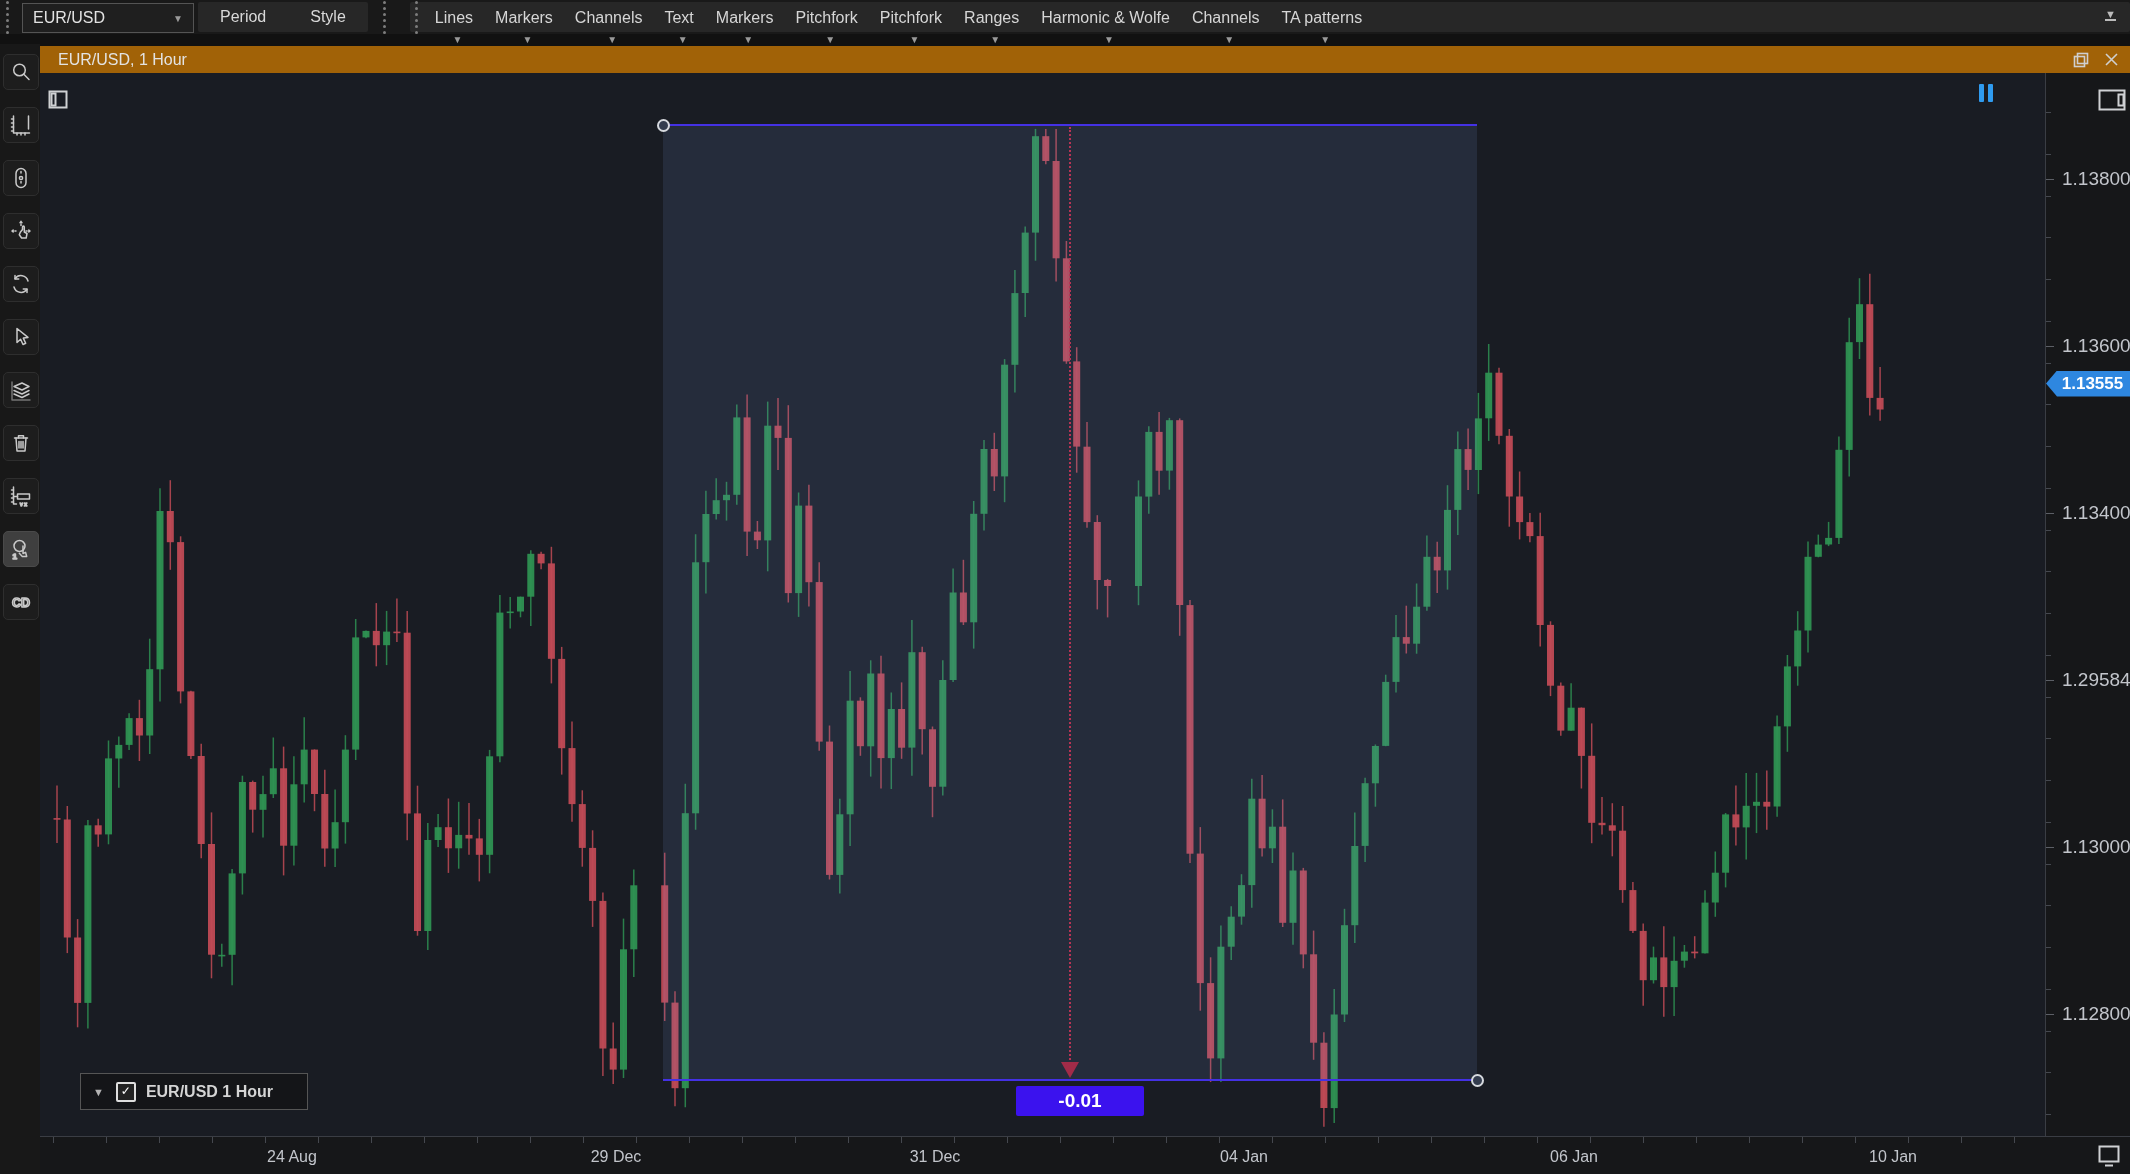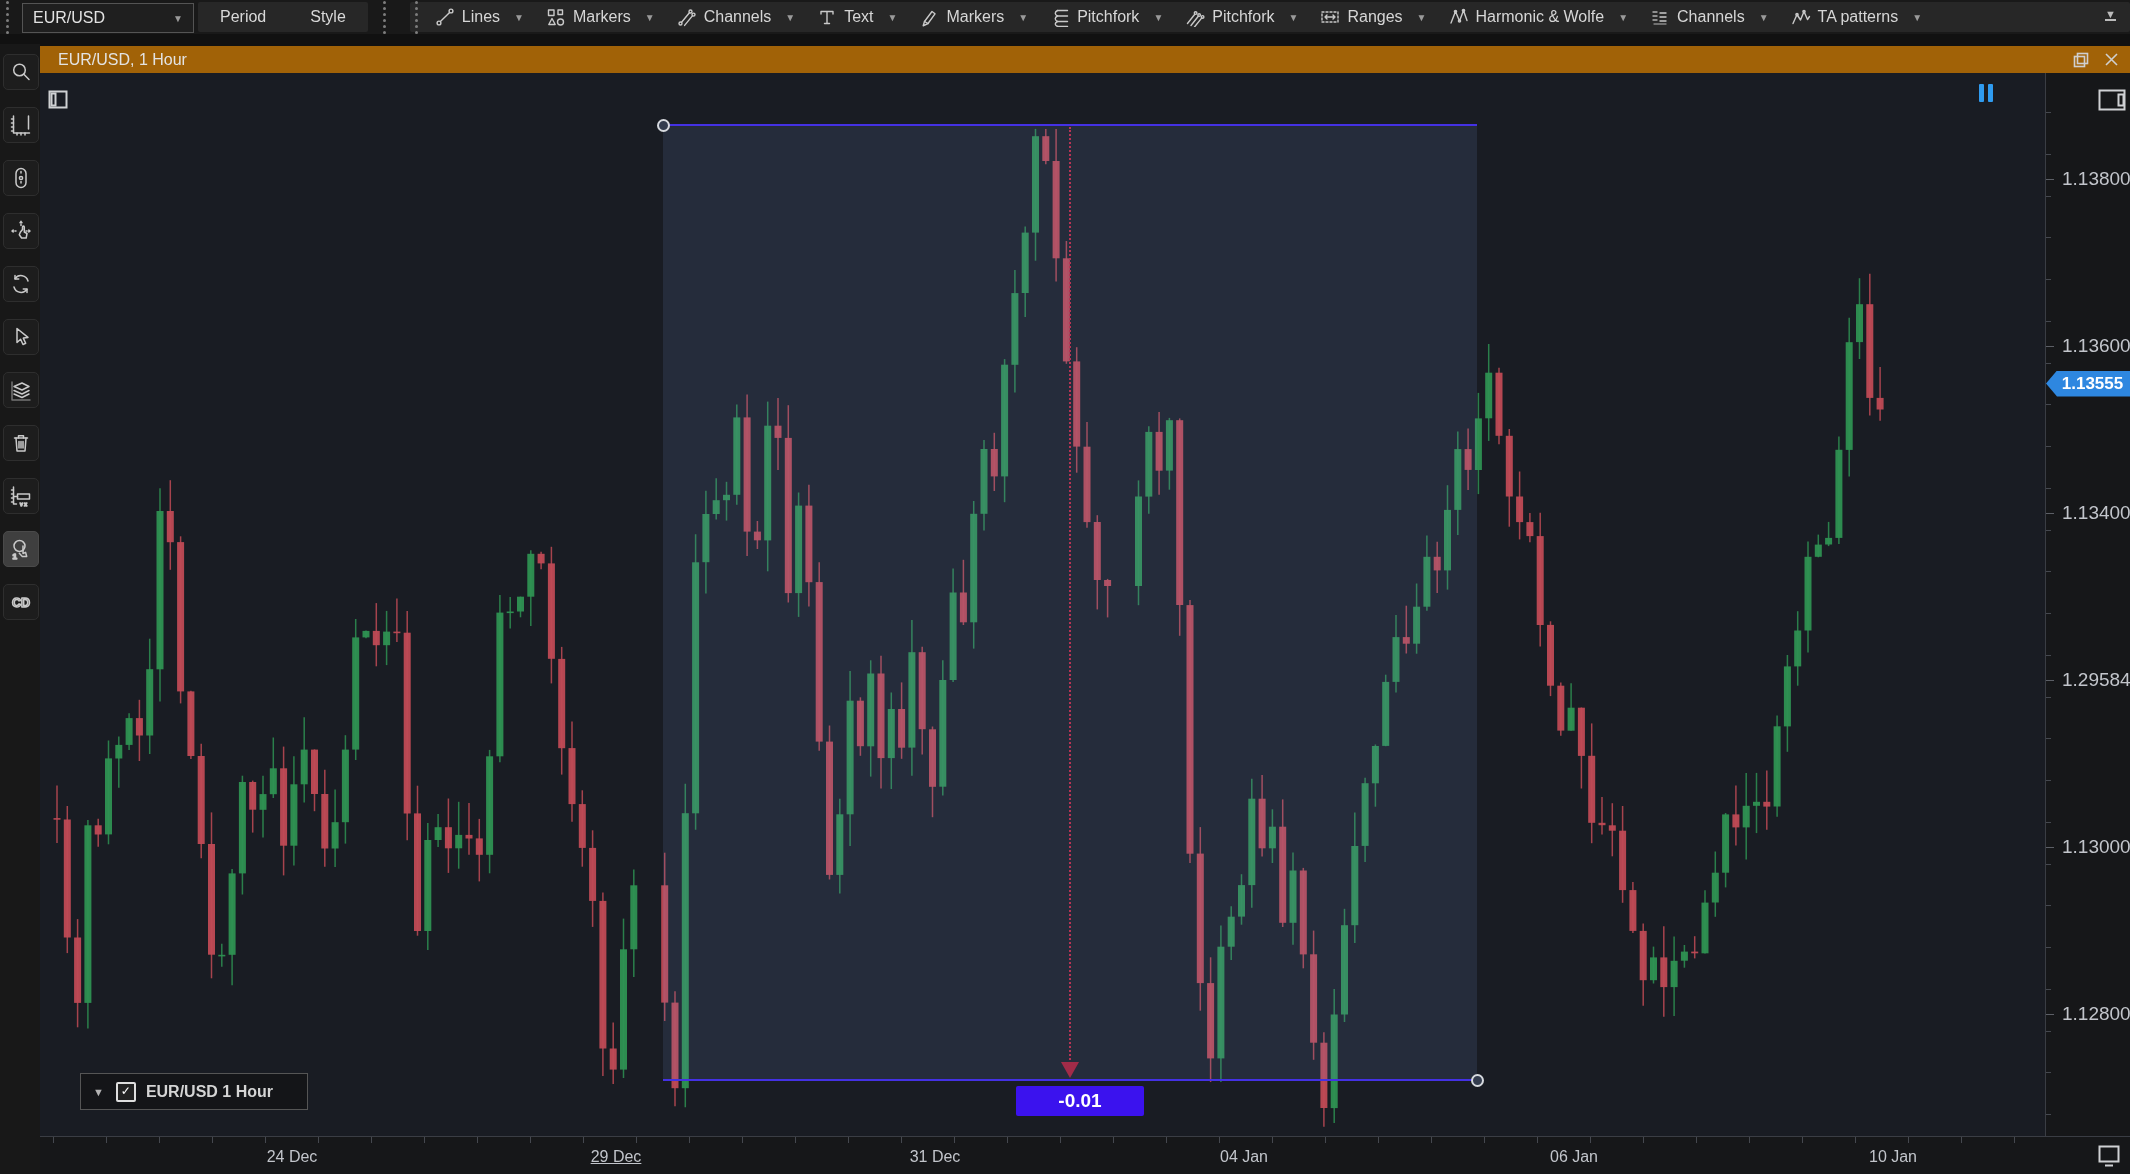--- a/index.html
+++ b/index.html
@@ -7,21 +7,21 @@
   .abs{position:absolute;}
   
   #toolbar{left:0;top:0;width:2130px;height:34px;background:#191919;display:flex;align-items:stretch;}
   .tb-panel{background:#272727;border-radius:2px;margin:2px 0;display:flex;align-items:center;}
   .drag-dots{width:14px;display:flex;flex-direction:column;align-items:center;justify-content:center;gap:3px;cursor:grab;}
   .drag-dots i{width:3px;height:3px;border-radius:50%;background:#7d7d7d;display:block;}
   #symbol-combo{width:150px;height:28px;margin:3px 4px 3px 8px;border:1px solid #545454;background:#1f1f1f;display:flex;align-items:center;justify-content:space-between;padding:0 10px;font-size:16px;color:#e2e2e2;cursor:pointer;}
   .menu-btn{padding:0 22px;font-size:16px;color:#d9d9d9;display:flex;align-items:center;height:100%;cursor:pointer;}
   .caret{font-size:10px;color:#9a9a9a;margin-left:7px;}
   #tools-strip{flex:1;margin-left:18px;padding-right:4px;position:relative;}
-  .tool-item{display:flex;align-items:center;gap:7px;padding:0 11px;height:100%;cursor:pointer;font-size:16px;color:#d6d6d6;white-space:nowrap;}
+  .tool-item{display:flex;align-items:center;gap:7px;padding:0 11px;height:100%;cursor:pointer;font-size:16px;color:#d6d6d6;white-space:nowrap;flex-direction:column;}
   .tool-item svg{display:block;}
   .t-ic{width:20px;height:20px;}
   .t-ic *{stroke:#c9c9c9;fill:none;stroke-width:1.4;stroke-linecap:round;stroke-linejoin:round;}
   #overflow{position:absolute;right:14px;top:6px;display:flex;flex-direction:column;align-items:center;cursor:pointer;}
   #overflow .caret{margin:0;font-size:11px;color:#bbb;}
   #overflow b{width:11px;height:2px;background:#bbb;display:block;margin-top:-1px;}
   
   #titlebar{left:40px;top:46px;width:2090px;height:27px;background:#a16207;display:flex;align-items:center;}
   #titlebar .title{margin-left:18px;font-size:16px;color:#e3e3e3;}
   #titlebar .spacer{flex:1;}
@@ -729,22 +729,22 @@
     <i class="p-tick minor" style="top: 1041.2px;"></i>
   </div>
 
 <div id="time-axis" class="abs">
   <span class="ghost-ic" style="position:absolute;right:8px;top:6px">
     <svg width="26" height="26" viewBox="0 0 26 26">
         <rect x="3.5" y="3.5" width="19" height="15"></rect>
         <path d="M9 22.5h8" stroke-width="3"></path>
       </svg>
   </span>
-<span class="t-label" style="left: 252px;">24 Dec</span>
-    <span class="t-label" style="left: 576px; text-decoration: underline;">29 Dec</span>
+<span class="t-label" style="left: 252px;">24 Aug</span>
+    <span class="t-label" style="left: 576px;">29 Dec</span>
     <span class="t-label" style="left: 895px;">31 Dec</span>
     <span class="t-label" style="left: 1204px;">04 Jan</span>
     <span class="t-label" style="left: 1534px;">06 Jan</span>
     <span class="t-label" style="left: 1853px;">10 Jan</span>
     <i class="t-tick" style="left: 13px;"></i>
     <i class="t-tick" style="left: 66px;"></i>
     <i class="t-tick" style="left: 119px;"></i>
     <i class="t-tick" style="left: 172px;"></i>
     <i class="t-tick" style="left: 225px;"></i>
     <i class="t-tick" style="left: 278px;"></i>

